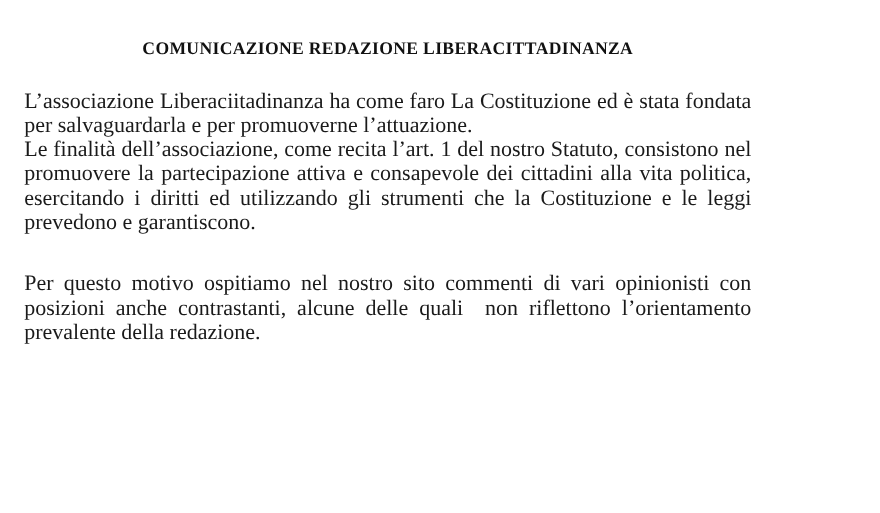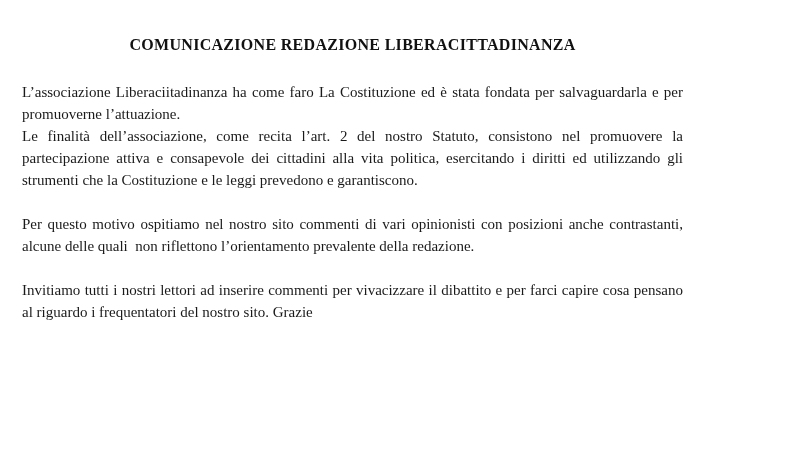--- a/index.html
+++ b/index.html
@@ -24,40 +24,39 @@
     margin: 0 0 27px 0;
     font-size: 16px;
     line-height: 18px;
     font-weight: bold;
     text-align: center;
     letter-spacing: 0.3px;
     color: #111111;
   }
   .para {
     margin: 0;
-    font-size: 15px;
+    font-size: 20px;
     line-height: 22px;
     text-align: justify;
     color: #1a1a1a;
     white-space: pre-wrap;
   }
   .gap-before {
-    margin-top: 22px;
+    margin-top: 34px;
   }
 </style>
 </head>
 <body>
 
 <div class="page">
 
   <h1 class="title">COMUNICAZIONE REDAZIONE LIBERACITTADINANZA</h1>
 
   <p class="para">L’associazione Liberaciitadinanza ha come faro La Costituzione ed è stata fondata per salvaguardarla e per promuoverne l’attuazione.</p>
 
-  <p class="para">Le finalità dell’associazione, come recita l’art. 2 del nostro Statuto, consistono nel promuovere la partecipazione attiva e consapevole dei cittadini alla vita politica, esercitando i diritti ed utilizzando gli strumenti che la Costituzione e le leggi prevedono e garantiscono.</p>
+  <p class="para">Le finalità dell’associazione, come recita l’art. 1 del nostro Statuto, consistono nel promuovere la partecipazione attiva e consapevole dei cittadini alla vita politica, esercitando i diritti ed utilizzando gli strumenti che la Costituzione e le leggi prevedono e garantiscono.</p>
 
 
   <p class="para gap-before">Per questo motivo ospitiamo nel nostro sito commenti di vari opinionisti con posizioni anche contrastanti, alcune delle quali  non riflettono l’orientamento prevalente della redazione.</p>
 
 
-  <p class="para gap-before">Invitiamo tutti i nostri lettori ad inserire commenti per vivacizzare il dibattito e per farci capire cosa pensano al riguardo i frequentatori del nostro sito. Grazie</p>
 
 </div>
 
 </body></html>

